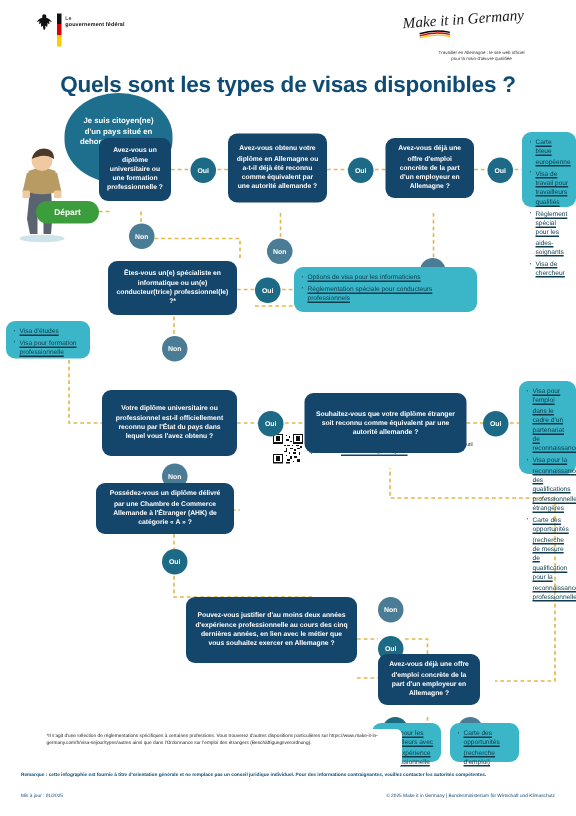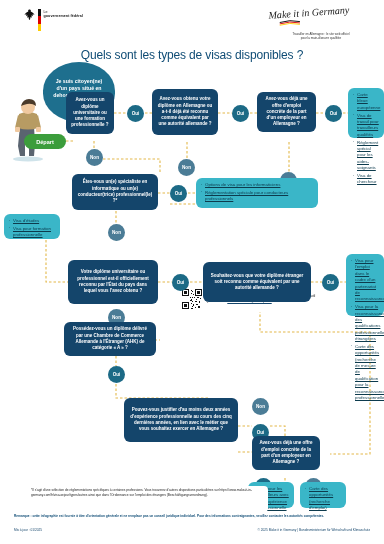--- a/index.html
+++ b/index.html
@@ -18,21 +18,21 @@
   .eagle { width:11px; height:13px; flex:none; }
   .flagbar { width:2.5px; height:22px; flex:none;
     background:linear-gradient(to bottom,#111 0 33.3%,#d00 33.3% 66.6%,#fc0 66.6% 100%); }
   .gov-text { font-size:3.6px; line-height:1.25; color:#111; letter-spacing:.1px; padding-top:1px; }
   .gov-text b { display:block; font-weight:700; }
 
   .mig-logo { position:absolute; right:8px; top:6px; width:110px; text-align:center; }
   .mig-script { height:22px; }
   .mig-tag { font-size:3px; line-height:1.3; color:#333; margin-top:1px; }
   .title { position:absolute; left:0; top:48px; width:384px; text-align:center;
-    font-size:12px; font-weight:400; color:#0f4c75; letter-spacing:-.15px; }
+    font-size:15px; font-weight:700; color:#0f4c75; letter-spacing:-.15px; }
 
   
   .canvas { position:absolute; left:0; top:64px; width:384px; height:434px; background:#ffffff; }
   svg.wires { position:absolute; left:0; top:0; width:384px; height:434px; pointer-events:none; }
 
   
   .person { position:absolute; left:6px; top:32px; width:44px; height:66px; }
 
   
   .bubble { position:absolute; left:43px; top:-2px; width:72px; height:60px;

